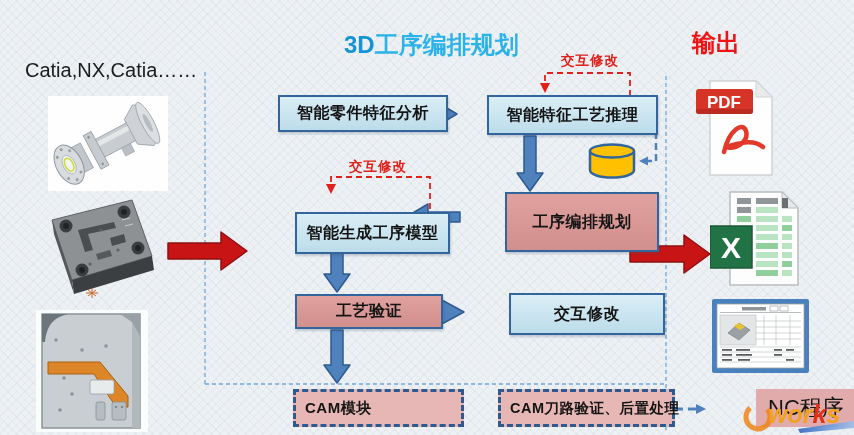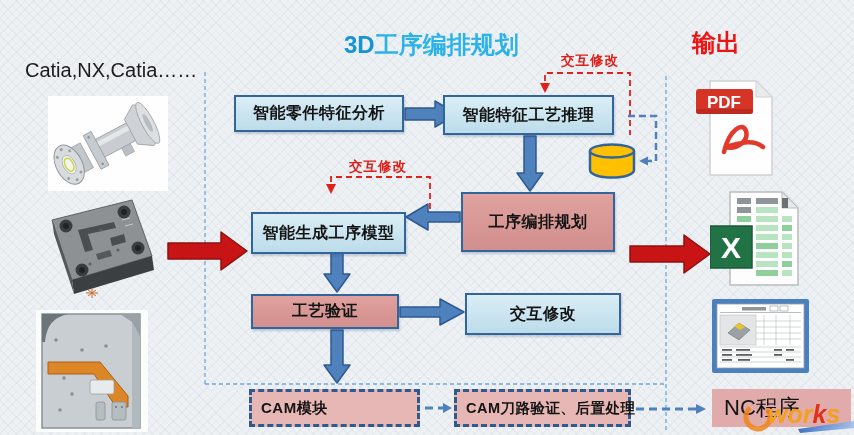--- a/index.html
+++ b/index.html
@@ -7,21 +7,21 @@
     position:relative;width:854px;height:435px;overflow:hidden;
     font-family:"Liberation Sans","DejaVu Sans",sans-serif;
     background-color:#eef1f4;
     background-image:
       repeating-linear-gradient(45deg, rgba(170,185,205,.14) 0 1px, transparent 1px 6px),
       repeating-linear-gradient(135deg, rgba(170,185,205,.14) 0 1px, transparent 1px 6px);
   }
   .box{
     position:absolute;box-sizing:border-box;display:flex;align-items:center;justify-content:center;
     font-weight:bold;font-size:16px;color:#141414;border:2px solid #31659c;z-index:2;
-    letter-spacing:.5px;box-shadow:1px 2px 2px rgba(60,80,110,.25);white-space:nowrap;
+    letter-spacing:.5px;box-shadow:1px 2px 2px rgba(60,80,110,.25);white-space:nowrap;margin-left:44px;
   }
   .box-blue{background:linear-gradient(#daeef6,#bcdcea)}
   .box-pink{background:linear-gradient(#e0a19f,#d18f8d)}
   .box-dashed{border:3px dashed #2e5a8f;background:#e6b7b5;justify-content:flex-start;
     padding-left:9px;font-size:15px;box-shadow:none}
   .nc{background:#e0abaa;border:none;font-weight:normal;font-size:22px;justify-content:flex-start;
     padding-left:12px;box-shadow:none;letter-spacing:0}
   .hdr{position:absolute;font-weight:bold;font-size:24px;color:#ee1414;z-index:2;white-space:nowrap}
   .sub{position:absolute;font-size:20px;color:#1b1b1b;z-index:2;white-space:nowrap}
   .main-title{position:absolute;font-size:24px;font-weight:bold;color:#2bb3e8;z-index:2;white-space:nowrap}

